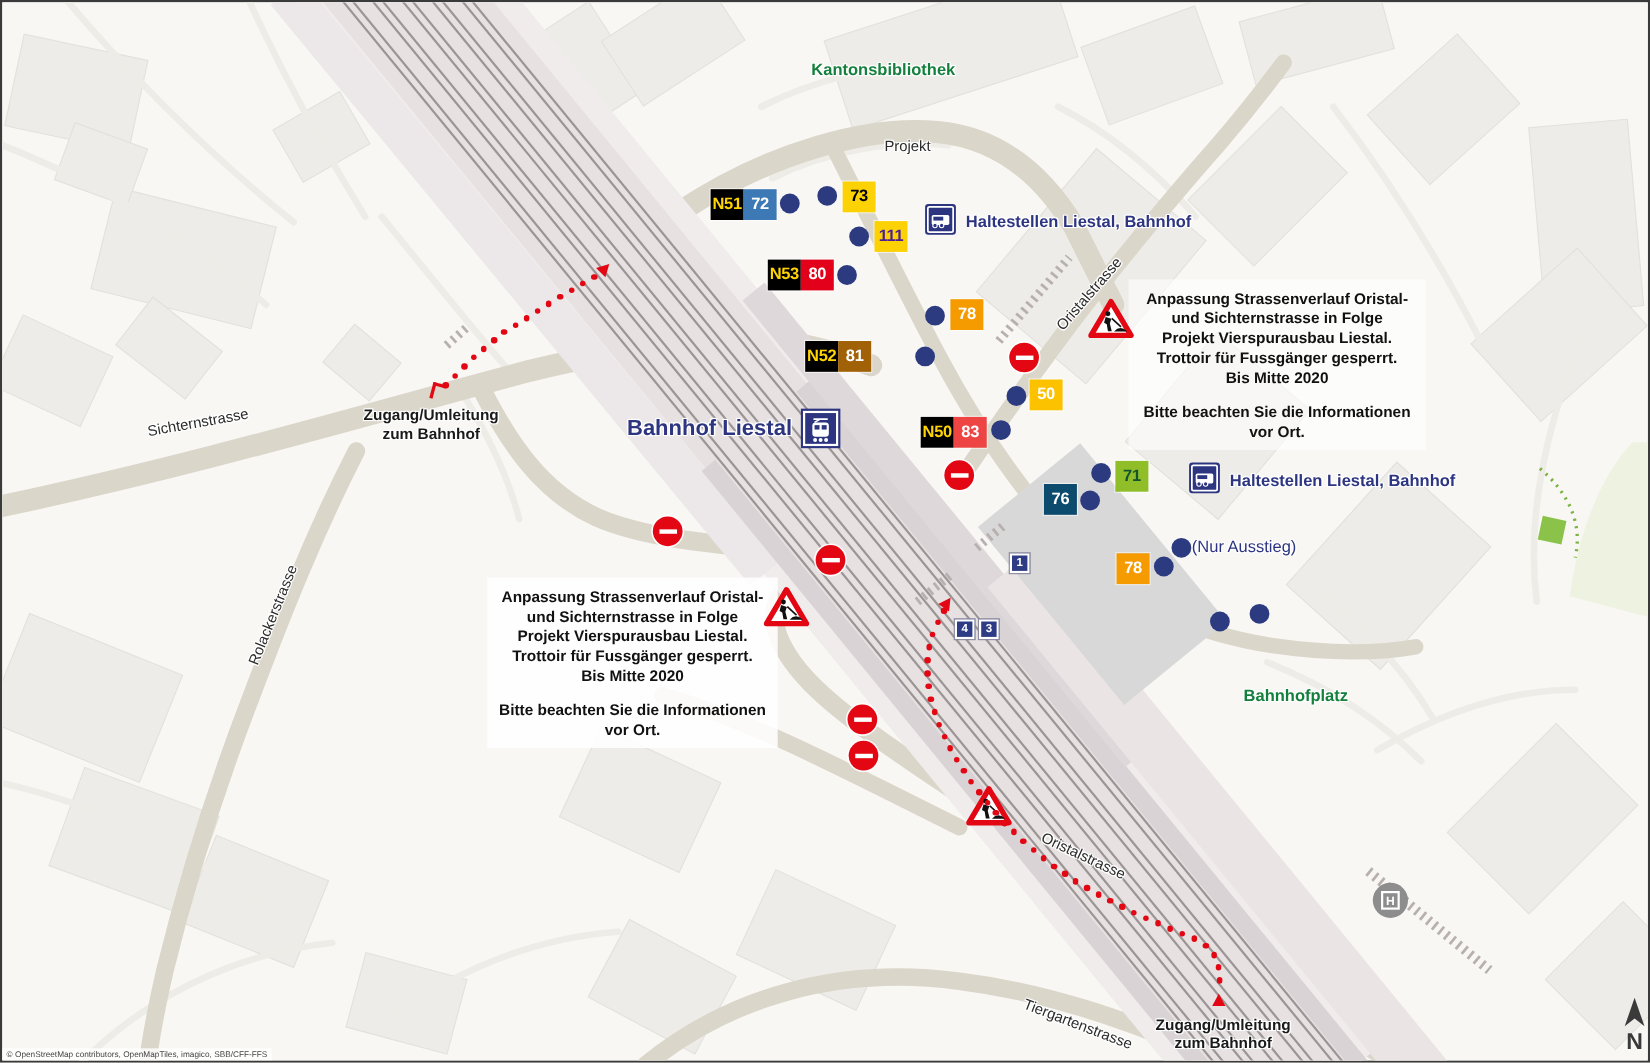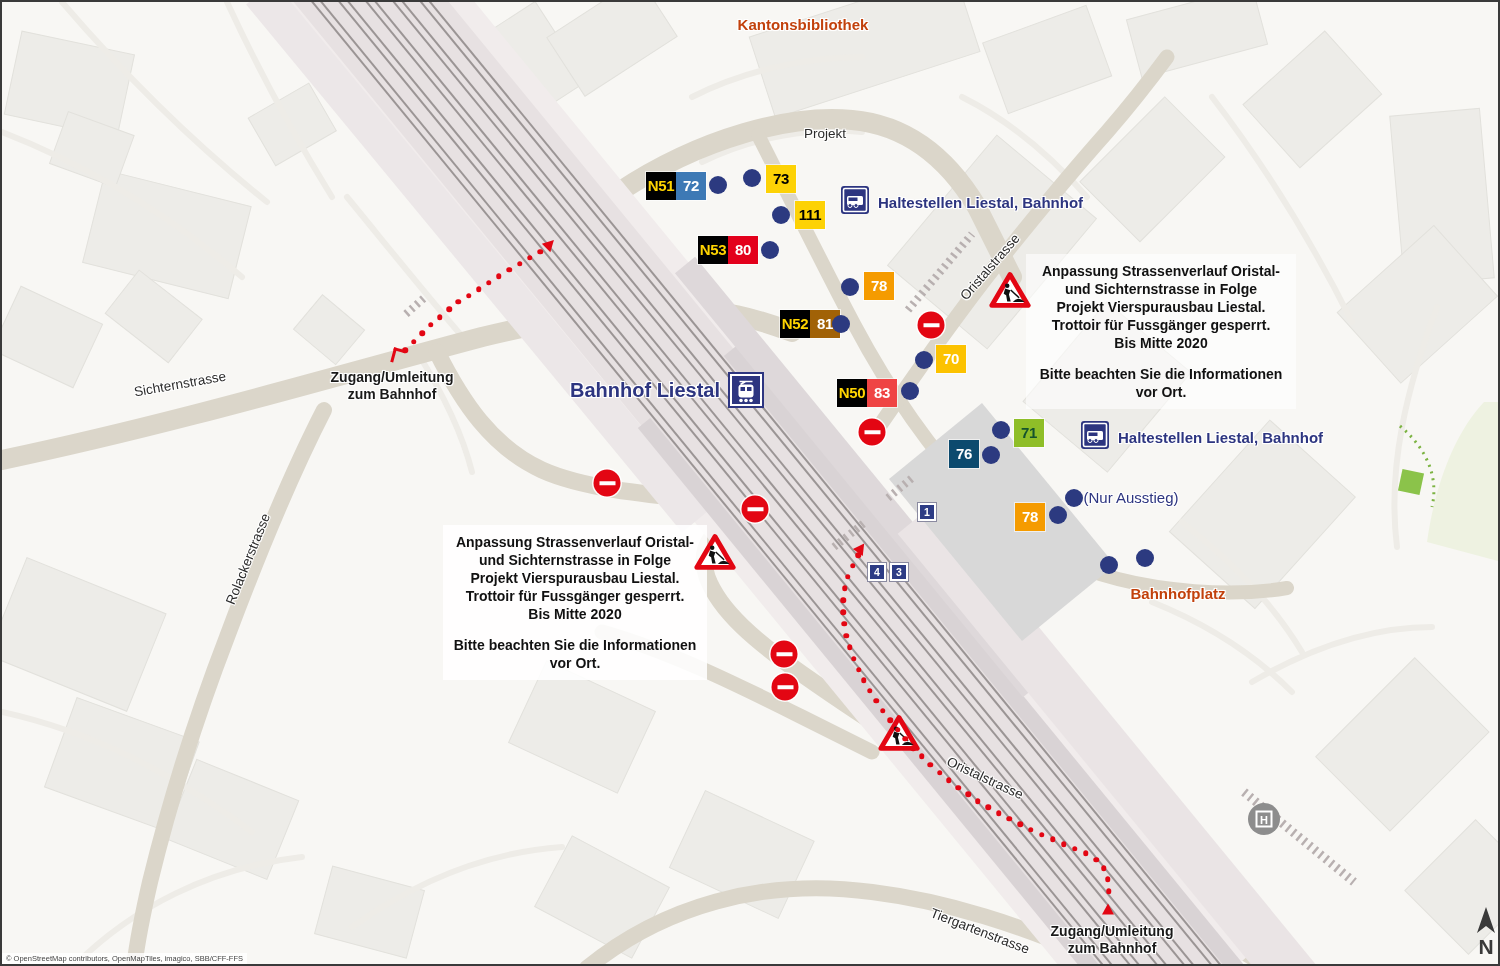--- a/index.html
+++ b/index.html
@@ -4,21 +4,21 @@
 <style>
   html,body{margin:0;padding:0;background:#888;}
   .map{position:relative;width:1500px;height:966px;background:#f8f7f4;overflow:hidden;
        border:2px solid #3a3a3a;box-sizing:border-box;
        font-family:"Liberation Sans", sans-serif;}
   .map svg.base{position:absolute;left:0;top:0;z-index:0;}
   .lbl{position:absolute;z-index:2;white-space:nowrap;color:#1a1a1a;
        transform:translate(-50%,-50%);
        text-shadow:-1px -1px 0 #fff,1px -1px 0 #fff,-1px 1px 0 #fff,1px 1px 0 #fff,0 0 3px #fff;}
   .street{font-size:13.5px;color:#2b2b2b;}
-  .poi{font-weight:bold;font-size:15px;color:#c2410c;}
+  .poi{font-weight:bold;font-size:15px;color:#15803d;margin-top:40px;}
   .navy{color:#2d3580;text-align:right;}
   .bahnhof-title{font-weight:bold;font-size:20px;}
   .halt-label{font-weight:bold;font-size:15px;transform:translate(0,-50%);}
   .nur{font-size:15px;}
   .zugang{font-weight:bold;font-size:14px;text-align:center;line-height:17px;transform:translate(-50%,-50%);}
   .infobox{position:absolute;z-index:2;background:rgba(255,255,255,0.88);
            font-weight:bold;font-size:14px;line-height:18px;text-align:center;color:#111;
            padding:8px 6px;}
   .infobox .gap{height:13px;}
   .icon-abs{position:absolute;z-index:2;transform:translate(-50%,-50%);}
@@ -244,35 +244,35 @@
 
   <div id="overlay">
       <div class="tile-group" style="left: 674px; top: 184px;">
         <span class="tile-cell" style="background: rgb(0, 0, 0); color: rgb(255, 212, 0);">N51</span>
         <span class="tile-cell" style="background: rgb(61, 121, 181); color: rgb(255, 255, 255);">72</span>
       </div>
       <div class="tile-group" style="left: 779px; top: 177px;">
         <span class="tile-cell" style="background: rgb(253, 210, 5); color: rgb(0, 0, 0);">73</span>
       </div>
       <div class="tile-group" style="left: 808px; top: 213px;">
-        <span class="tile-cell" style="background: rgb(253, 210, 5); color: #000000;">111</span>
+        <span class="tile-cell" style="background: rgb(253, 210, 5); color: #4c1d95;">111</span>
       </div>
       <div class="tile-group" style="left: 726px; top: 248px;">
         <span class="tile-cell" style="background: rgb(0, 0, 0); color: rgb(255, 212, 0);">N53</span>
         <span class="tile-cell" style="background: rgb(227, 0, 27); color: rgb(255, 255, 255);">80</span>
       </div>
       <div class="tile-group" style="left: 877px; top: 284px;">
         <span class="tile-cell" style="background: rgb(245, 155, 0); color: rgb(255, 255, 255);">78</span>
       </div>
-      <div class="tile-group" style="left: 808px; top: 322px;">
+      <div class="tile-group" style="left: 760px; top: 322px;">
         <span class="tile-cell" style="background: rgb(0, 0, 0); color: rgb(255, 212, 0);">N52</span>
         <span class="tile-cell" style="background: #a16207; color: rgb(255, 255, 255);">81</span>
       </div>
       <div class="tile-group" style="left: 949px; top: 357px;">
-        <span class="tile-cell" style="background: rgb(252, 194, 0); color: rgb(255, 255, 255);">70</span>
+        <span class="tile-cell" style="background: rgb(252, 194, 0); color: rgb(255, 255, 255);">50</span>
       </div>
       <div class="tile-group" style="left: 865px; top: 391px;">
         <span class="tile-cell" style="background: rgb(0, 0, 0); color: rgb(255, 212, 0);">N50</span>
         <span class="tile-cell" style="background: #ef4444; color: rgb(255, 255, 255);">83</span>
       </div>
       <div class="tile-group" style="left: 1027px; top: 431px;">
         <span class="tile-cell" style="background: rgb(143, 190, 40); color: #14532d;">71</span>
       </div>
       <div class="tile-group" style="left: 962px; top: 452px;">
         <span class="tile-cell" style="background: #0c4a6e; color: rgb(255, 255, 255);">76</span>

